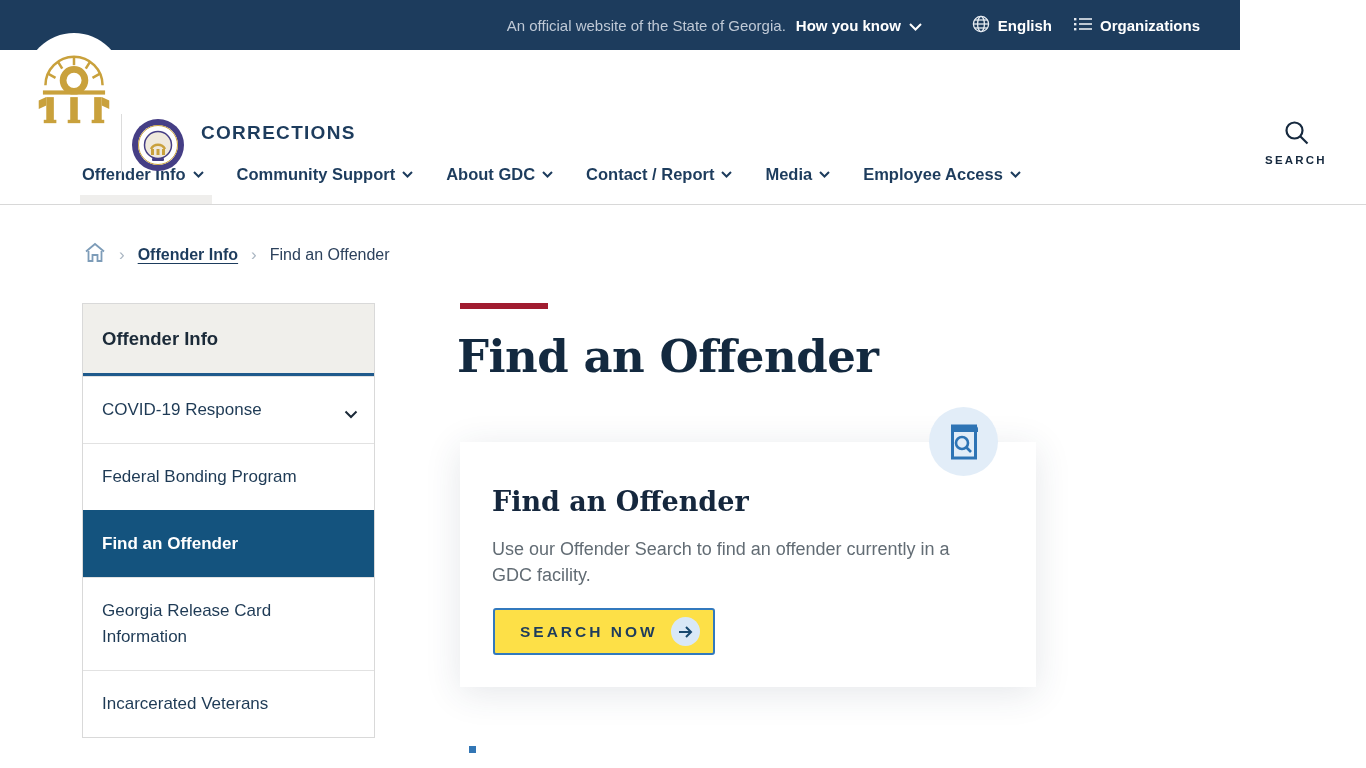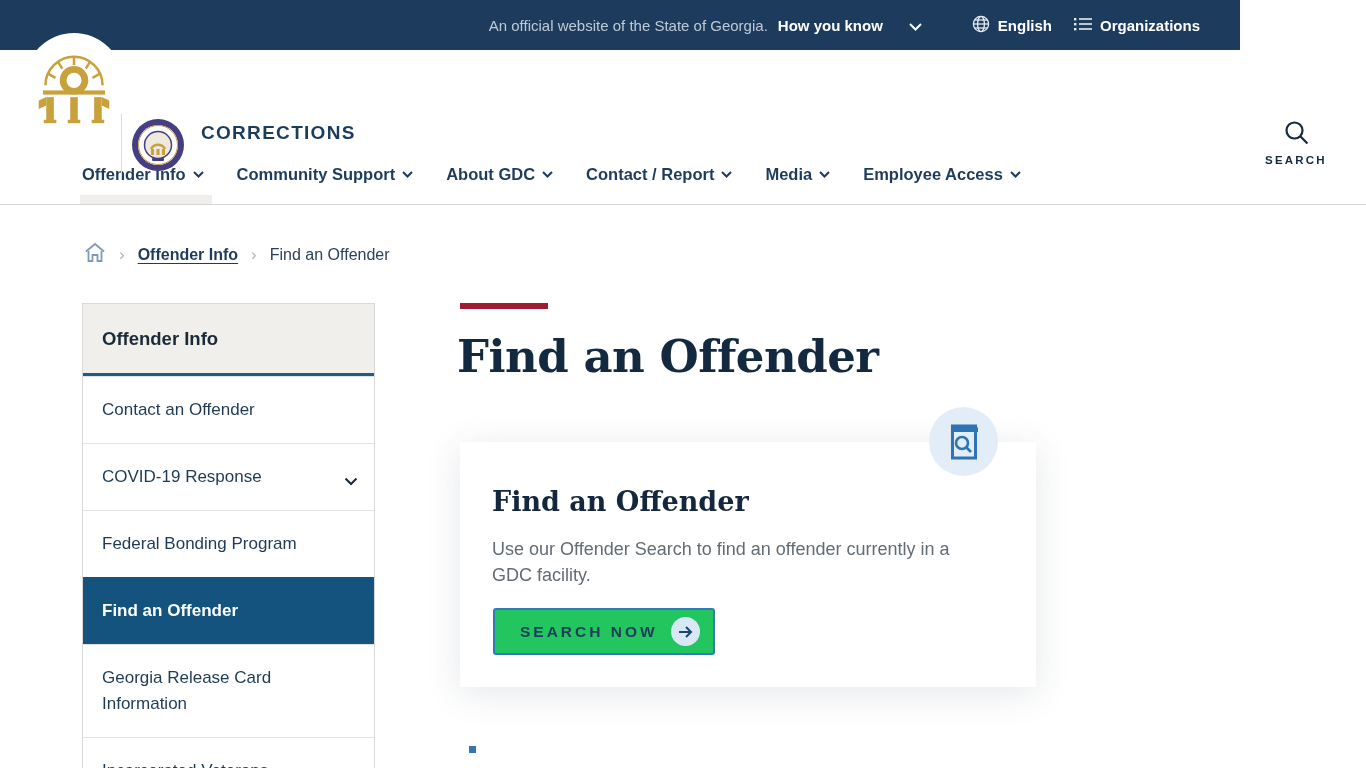--- a/index.html
+++ b/index.html
@@ -6,21 +6,21 @@
   html,body { width:1366px; height:768px; overflow:hidden; background:#ffffff;
               font-family:"Liberation Sans", sans-serif; }
   body { position:relative; }
 
   
   .topbar { position:absolute; left:0; top:0; width:1240px; height:50px;
             background:#1d3c5d; display:flex; align-items:center;
             justify-content:flex-end; padding-right:40px; z-index:1; }
   .topbar .official { color:#bfc9d6; font-size:15px; }
   .topbar .howknow { color:#ffffff; font-size:15px; font-weight:700; margin-left:10px;
-                     display:flex; align-items:center; gap:26px; cursor:pointer; }
+                     display:flex; align-items:center; gap:8px; cursor:pointer; }
   .topbar .group { display:flex; align-items:center; gap:8px; color:#ffffff;
                    font-size:15px; font-weight:700; cursor:pointer; }
   .sp50 { width:50px; } .sp20 { width:22px; }
 
   
   .header { position:absolute; left:0; top:50px; width:1366px; height:95px; background:#ffffff; }
   .logo-circle { position:absolute; left:25px; top:33px; width:98px; height:98px;
                  background:#ffffff; border-radius:50%; z-index:2;
                  display:flex; align-items:center; justify-content:center; }
   .logo-divider { position:absolute; left:121px; top:114px; width:1px; height:62px;
@@ -72,21 +72,21 @@
   .card { position:absolute; left:460px; top:442px; width:576px; height:245px; background:#ffffff;
           box-shadow:0 6px 34px rgba(40,60,80,0.12); }
   .card-icon-circle { position:absolute; left:929px; top:407px; width:69px; height:69px;
                       background:#e2edf8; border-radius:50%; z-index:2;
                       display:flex; align-items:center; justify-content:center; }
   .card h2 { position:absolute; left:32px; top:44px; font-family:"DejaVu Serif", serif;
              font-weight:700; font-size:27px; color:#15273d; }
   .card p { position:absolute; left:32px; top:94px; width:500px; font-size:18px;
             color:#626c74; line-height:26px; }
   .search-now { position:absolute; left:33px; top:166px; height:47px; padding:0 13px 0 25px;
-                display:inline-flex; align-items:center; gap:13px; background:#22c55e;
+                display:inline-flex; align-items:center; gap:13px; background:#fde047;
                 border:2px solid #3279bd; border-radius:3px; cursor:pointer; }
   .search-now .btn-lbl { font-size:15.5px; font-weight:700; letter-spacing:3px; color:#1e3c5c; }
   .arrow-circle { width:29px; height:29px; border-radius:50%; background:#d9e8f7;
                   display:flex; align-items:center; justify-content:center; }
 
   .warning-row { position:absolute; left:469px; top:739px; width:580px; display:flex; gap:15px; }
   .warning-bullet { width:7px; height:7px; background:#3276b5; margin-top:7px; flex:none; }
   .warning-text { font-size:16.5px; font-weight:700; color:#2f3e4e; line-height:24px; }
 </style>
 </head>
@@ -232,23 +232,20 @@
   </span>
   <span class="sep">›</span>
   <span class="bc-link">Offender Info</span>
   <span class="sep">›</span>
   <span class="bc-current">Find an Offender</span>
 </div>
 
 <div class="sidebar">
   <div class="sidebar-header">Offender Info</div>
   <div class="side-item">
-    <span>Contact an Offender</span>
-  </div>
-  <div class="side-item">
     <span>COVID-19 Response</span>
     <span class="side-chev">
       <svg width="14" height="9" viewBox="0 0 14 9">
           <polyline points="1.5,1.5 7,7 12.5,1.5" fill="none" stroke="#1b2a38" stroke-width="2"></polyline>
         </svg>
     </span>
   </div>
   <div class="side-item">
     <span>Federal Bonding Program</span>
   </div>

